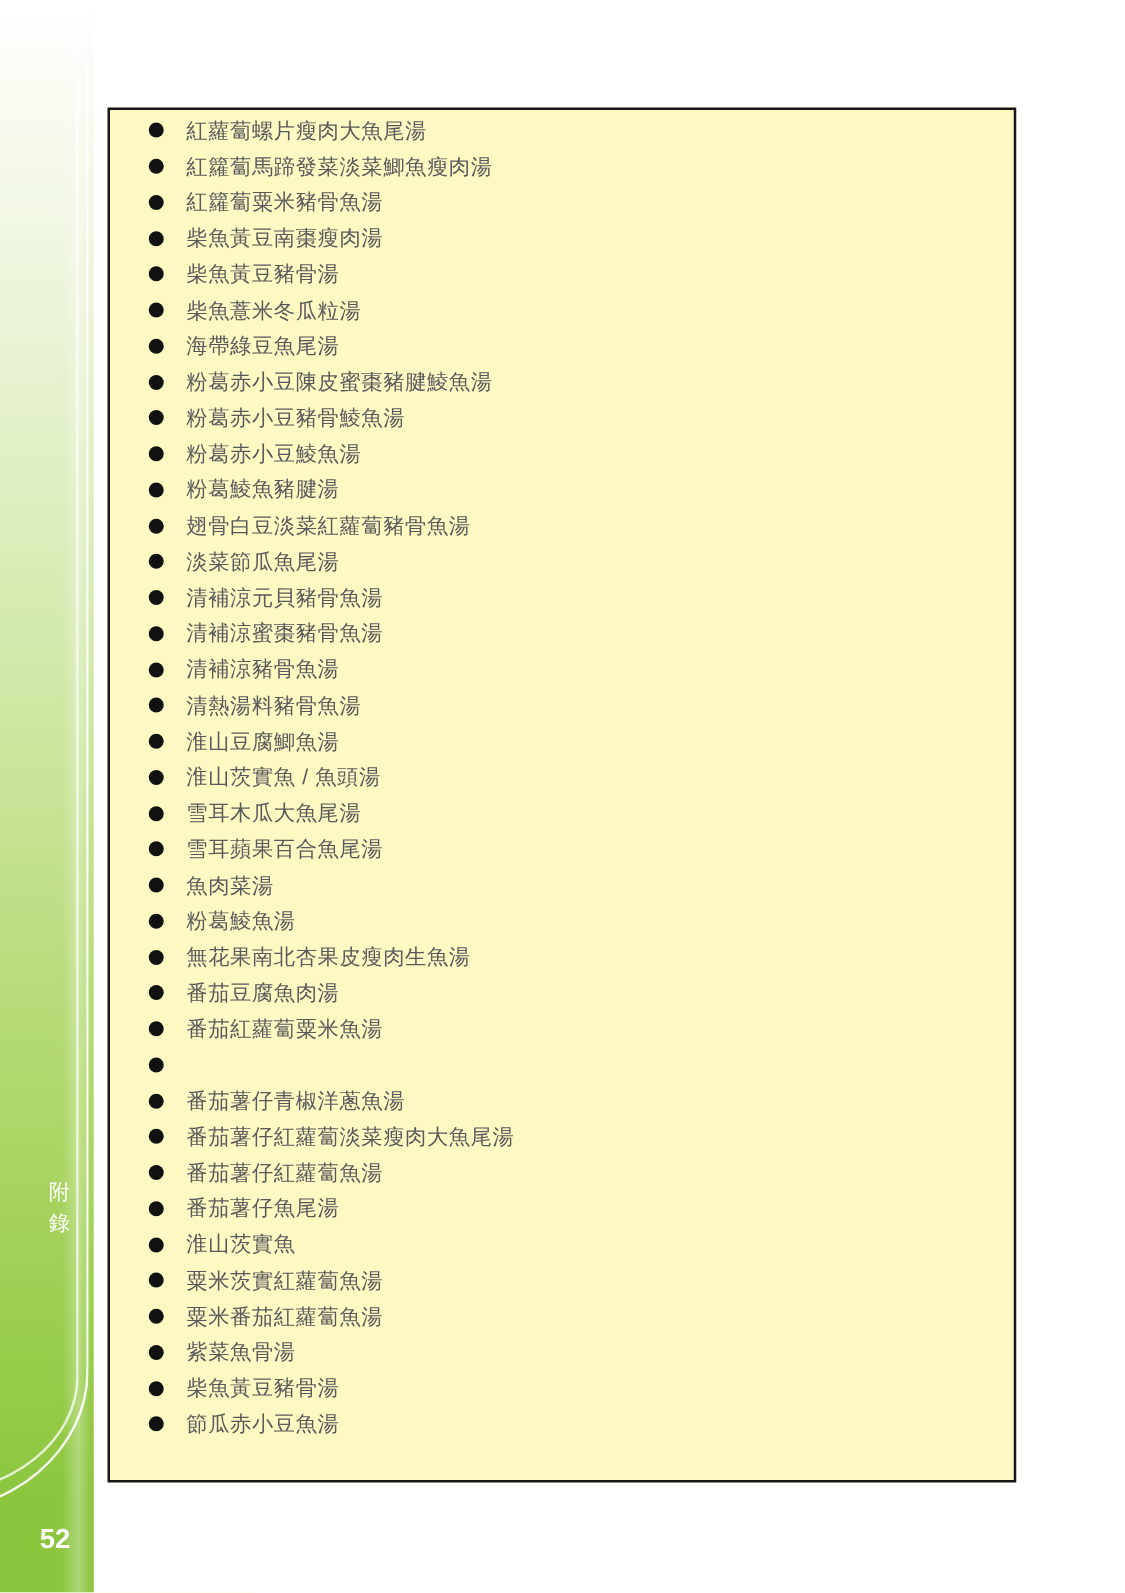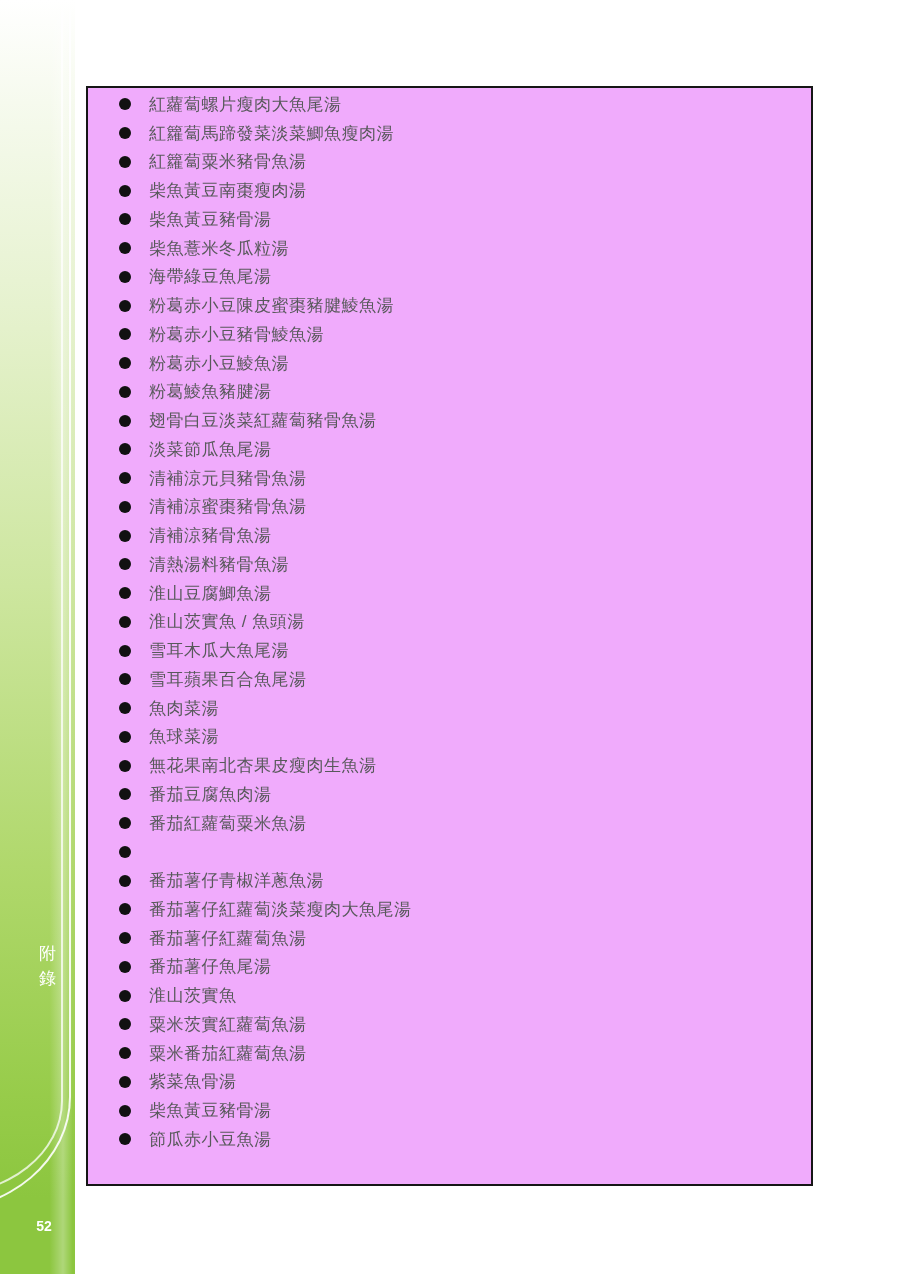--- a/index.html
+++ b/index.html
@@ -44,29 +44,29 @@
     width: 20px;
     font-size: 17px; line-height: 25px;
     color: #ffffff;
     text-align: left;
     word-break: break-all;
     letter-spacing: 0;
   }
   .page-number {
     position: absolute; left: 28px; top: 1218px;
     width: 32px; text-align: center;
-    font-size: 14px; font-weight: bold;
+    font-size: 22px; font-weight: bold;
     color: #ffffff;
   }
   
   .content-box {
     position: absolute; left: 86px; top: 86px;
     width: 727px; height: 1100px;
     border: 2px solid #161616;
-    background: #f0abfc;
+    background: #fef9c3;
   }
   ul.soup-list {
     list-style: none;
     margin: 0; padding: 2px 0 0 0;
   }
   ul.soup-list li {
     display: flex;
     align-items: center;
     height: 28.75px;
   }
@@ -182,21 +182,21 @@
         <li>
         <span class="bullet"></span>
         <span class="label">雪耳蘋果百合魚尾湯</span>
       </li>
         <li>
         <span class="bullet"></span>
         <span class="label">魚肉菜湯</span>
       </li>
         <li>
         <span class="bullet"></span>
-        <span class="label">魚球菜湯</span>
+        <span class="label">粉葛鯪魚湯</span>
       </li>
         <li>
         <span class="bullet"></span>
         <span class="label">無花果南北杏果皮瘦肉生魚湯</span>
       </li>
         <li>
         <span class="bullet"></span>
         <span class="label">番茄豆腐魚肉湯</span>
       </li>
         <li>

